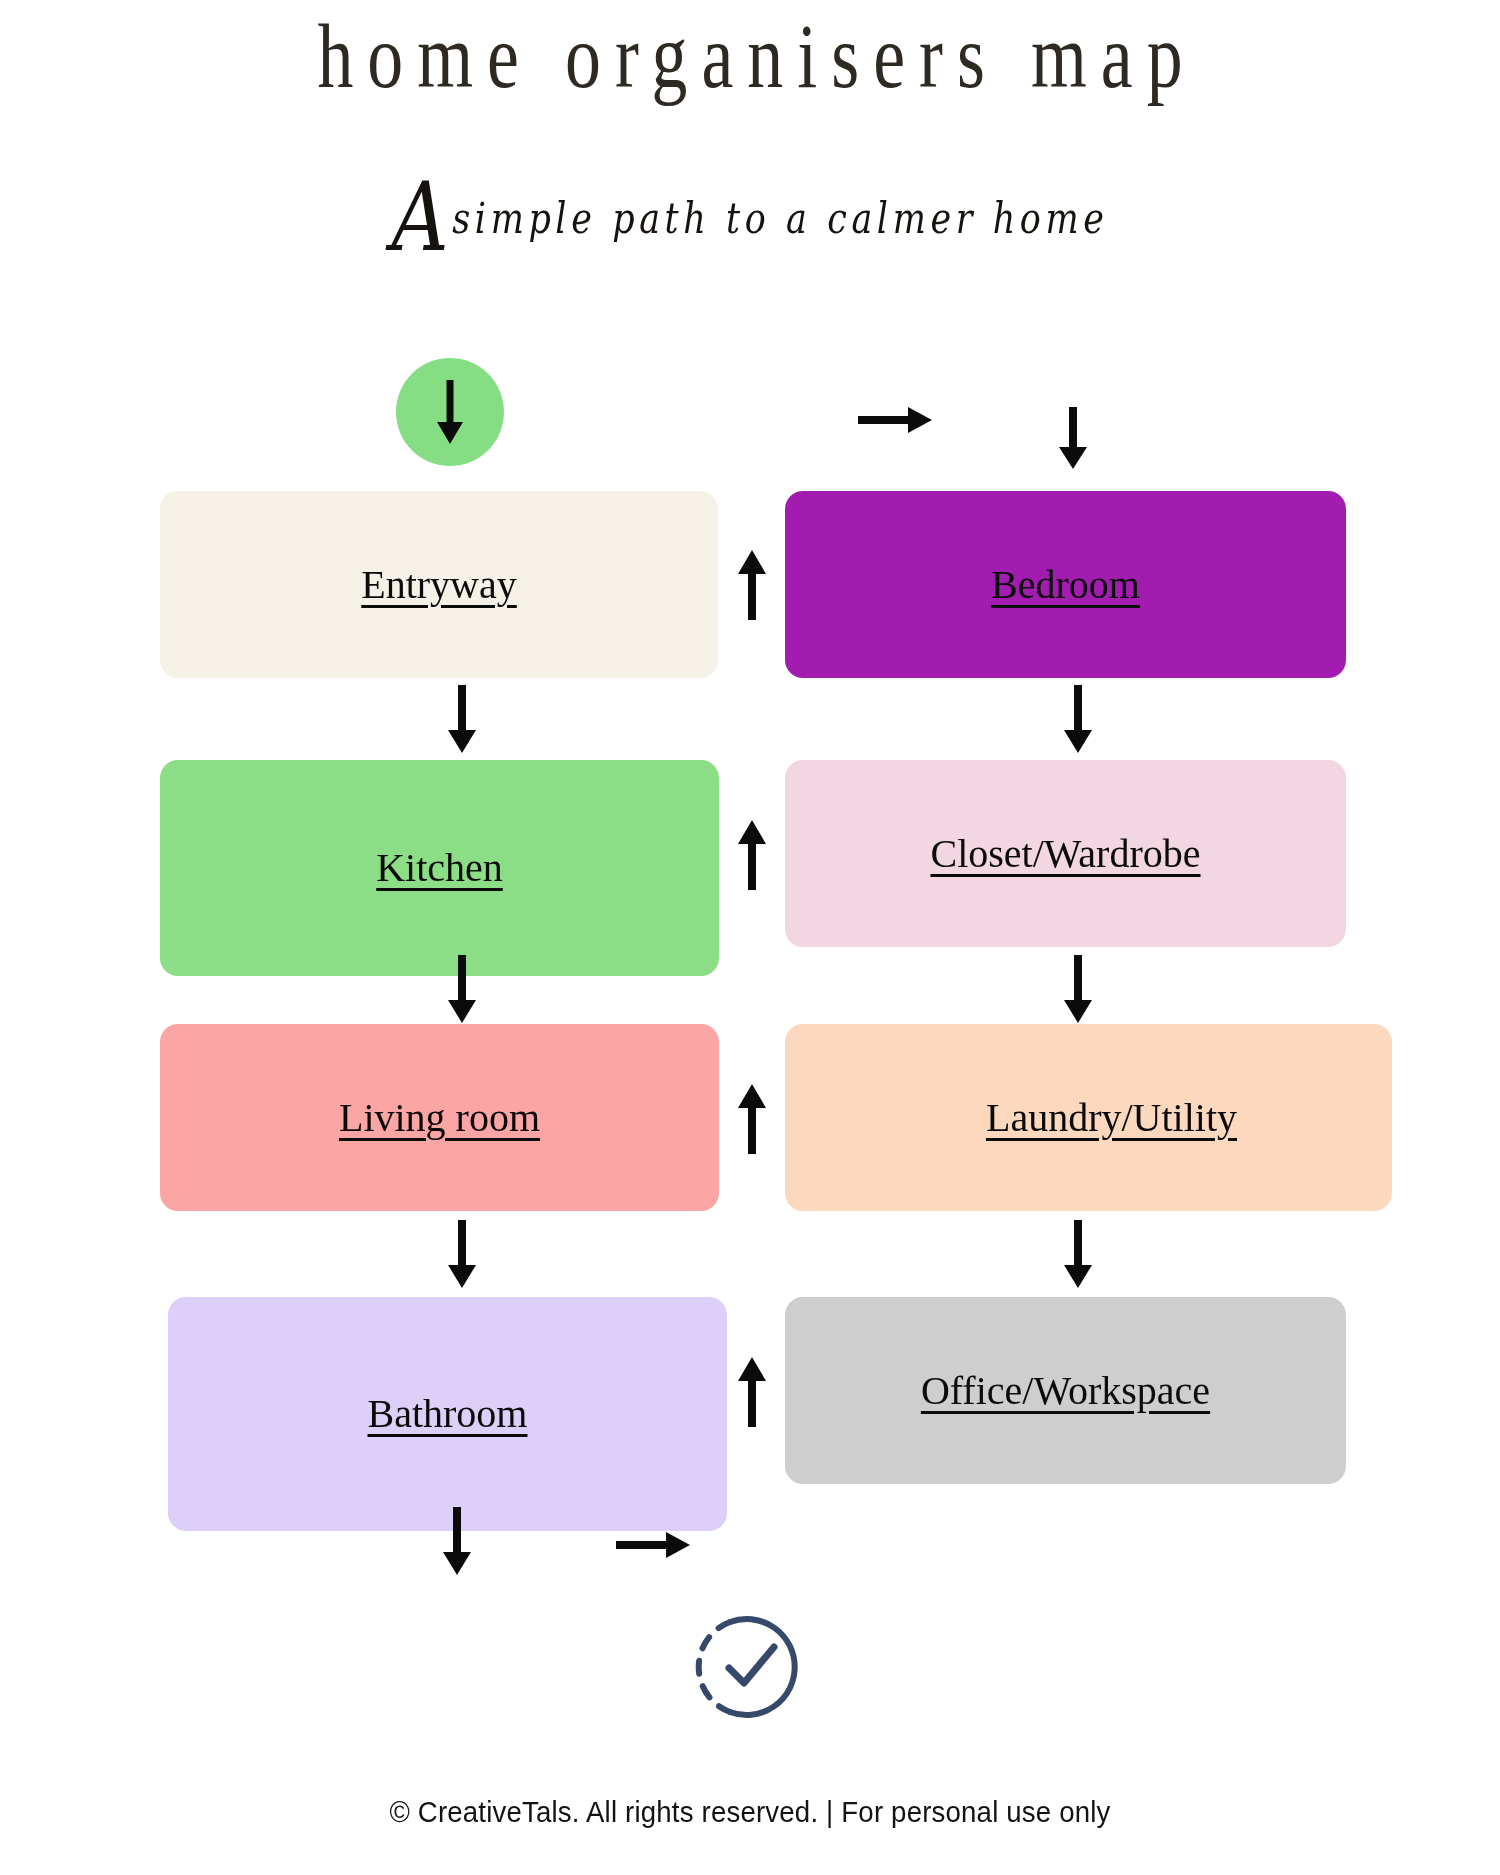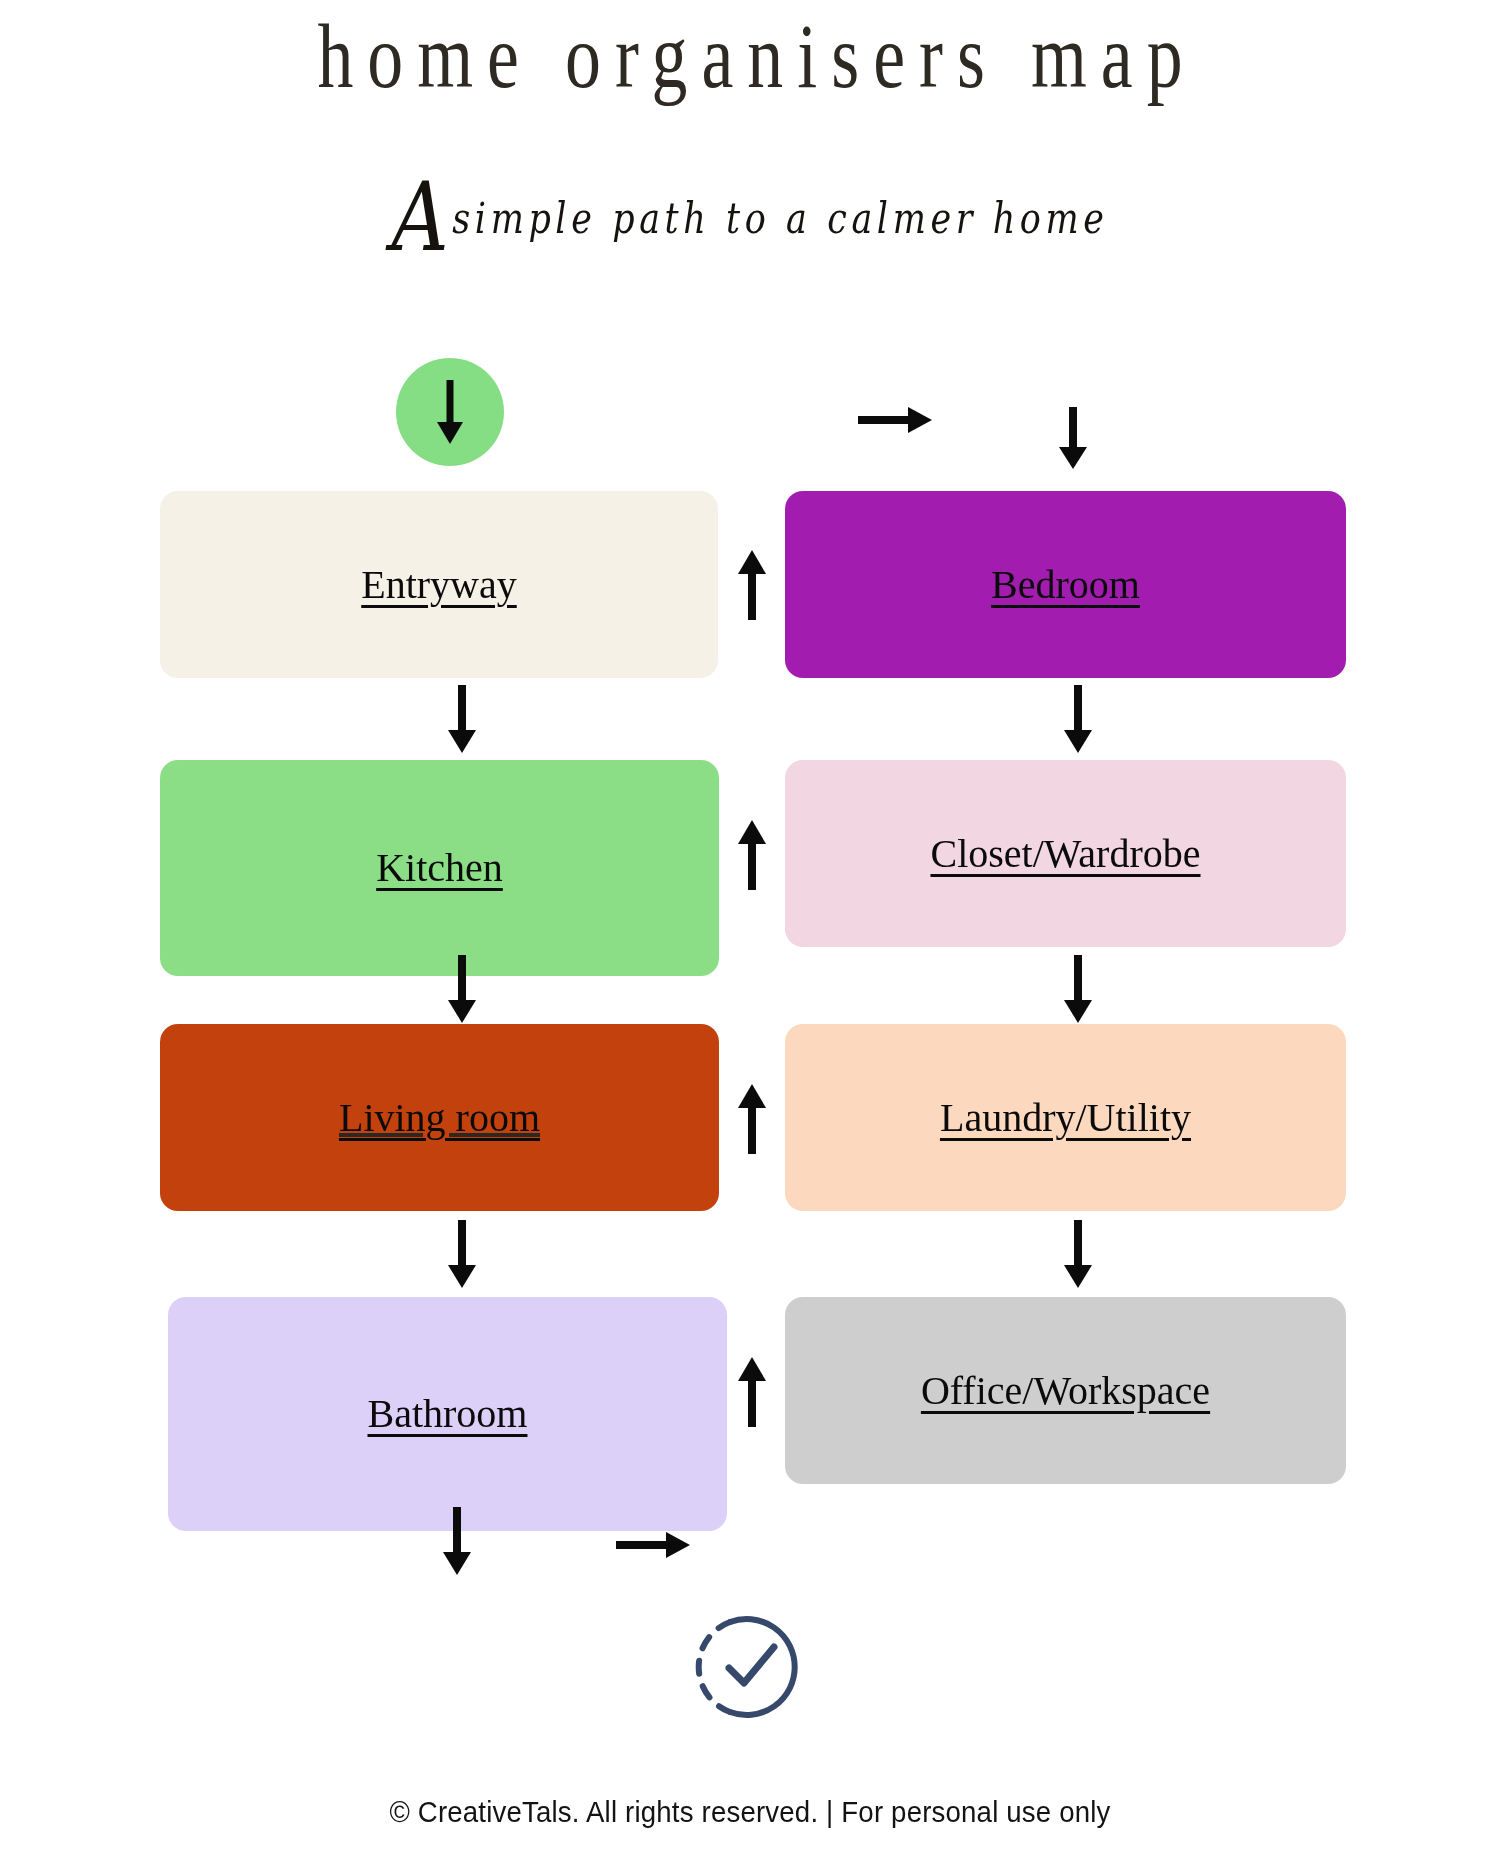--- a/index.html
+++ b/index.html
@@ -144,37 +144,37 @@
 </div>
 
 <div class="node" style="left:160px; top:491px; width:558px; height:187px; background:#F5F1E6;">
   <span class="node-label">Entryway</span>
 </div>
 
 <div class="node" style="left:160px; top:760px; width:559px; height:216px; background:#8BDE86;">
   <span class="node-label">Kitchen</span>
 </div>
 
-<div class="node" style="left:160px; top:1024px; width:559px; height:187px; background:#c2410c;text-decoration:underline;">
+<div class="node" style="left:160px; top:1024px; width:559px; height:187px; background:#fca5a5;">
   <span class="node-label">Living room</span>
 </div>
 
 <div class="node" style="left:168px; top:1297px; width:559px; height:234px; background:#DCCFF8;">
   <span class="node-label">Bathroom</span>
 </div>
 
 <div class="node" style="left:785px; top:491px; width:561px; height:187px; background:#a21caf;">
   <span class="node-label">Bedroom</span>
 </div>
 
 <div class="node" style="left:785px; top:760px; width:561px; height:187px; background:#F2D6E1;text-align:center;">
   <span class="node-label">Closet/Wardrobe</span>
 </div>
 
-<div class="node" style="left:785px; top:1024px; width:561px; height:187px; background:#FCD9BE;">
+<div class="node" style="left:785px; top:1024px; width:561px; height:187px; background:#FCD9BE;padding-left:46px;">
   <span class="node-label">Laundry/Utility</span>
 </div>
 
 <div class="node" style="left:785px; top:1297px; width:561px; height:187px; background:#CECECE;">
   <span class="node-label">Office/Workspace</span>
 </div>
 
 <div class="arrow" style="left:442px; top:683px;">
   <svg width="40" height="72" viewBox="0 0 40 72">
     <line x1="20" y1="2" x2="20" y2="50" stroke="#0b0b0b" stroke-width="8"></line>

